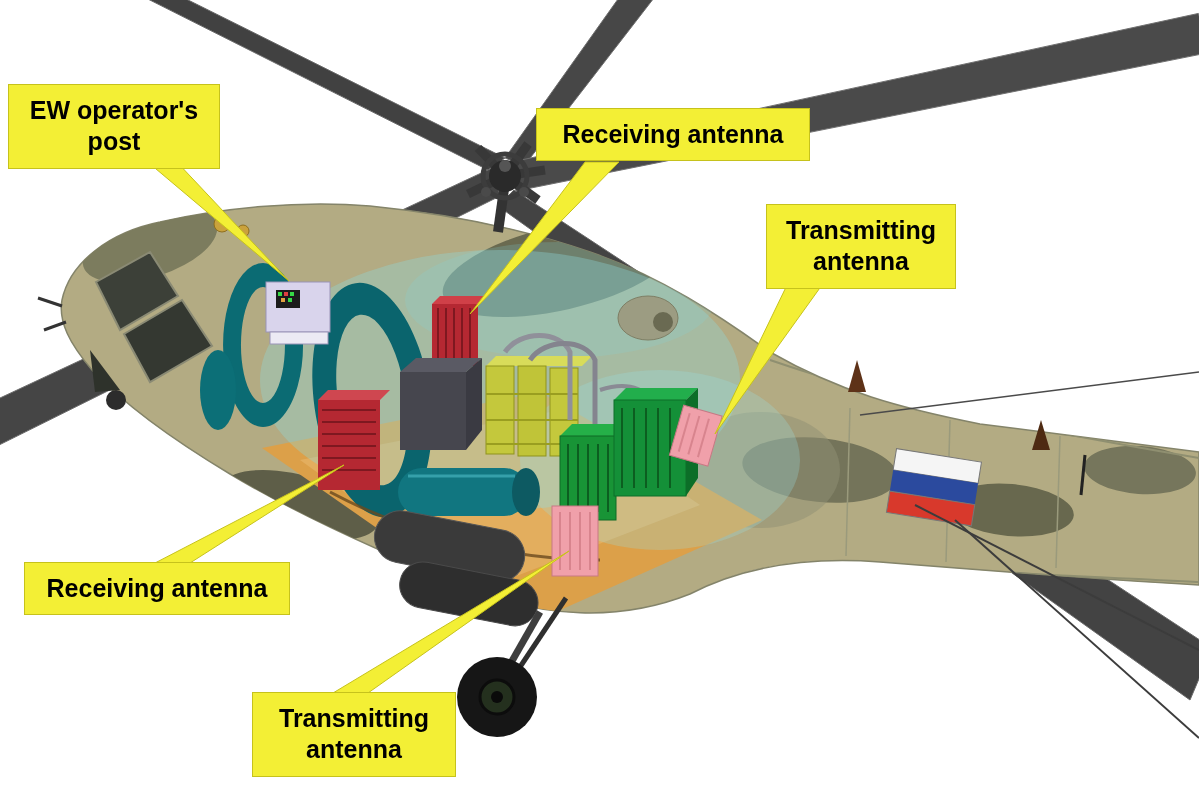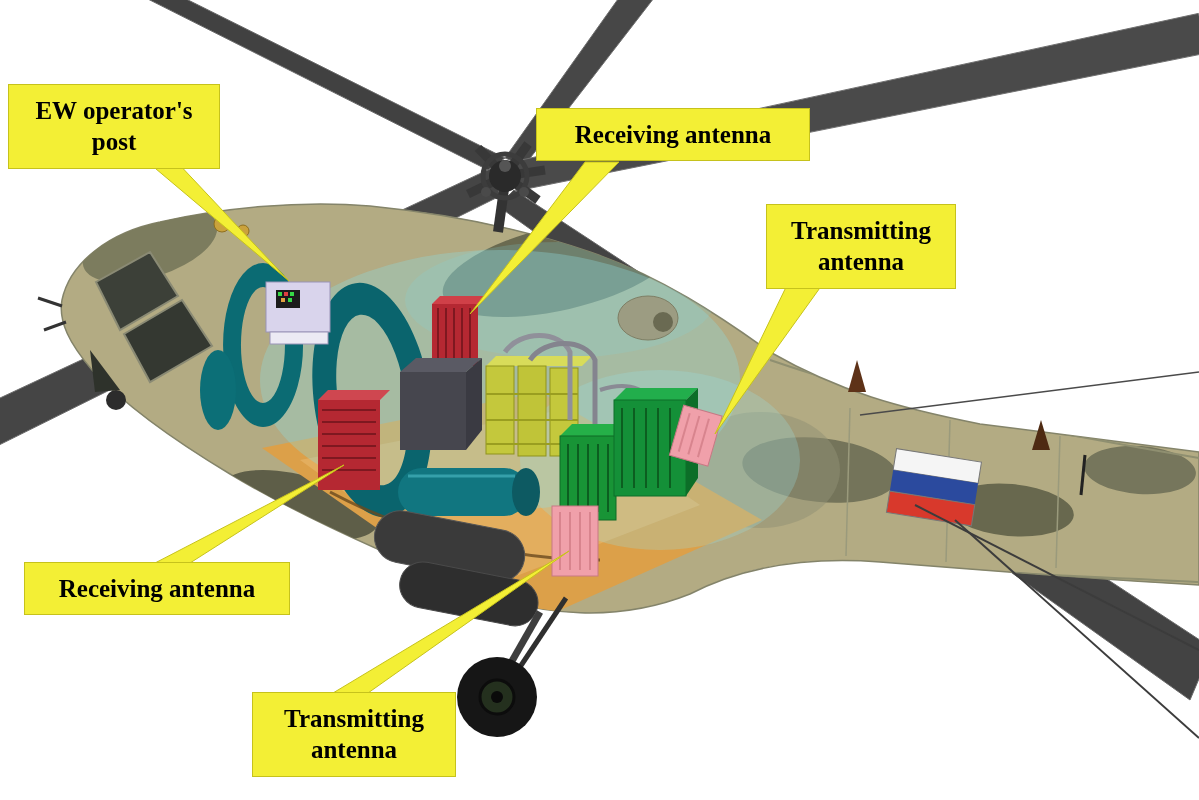--- a/index.html
+++ b/index.html
@@ -1,21 +1,21 @@
 <!DOCTYPE html>
 <html><head>
 <meta charset="utf-8">
 <style>
   html,body{margin:0;padding:0;background:#ffffff;}
   #canvas{
     position:relative;
     width:1199px;height:800px;
     overflow:hidden;
     background:#ffffff;
-    font-family:Liberation Serif, serif;
+    font-family:Liberation Sans, sans-serif;
     border-radius:17px;
   }
   #scene{position:absolute;left:0;top:0;width:1199px;height:800px;}
   .callout{
     position:absolute;
     background:#f3ef35;
     border:1px solid #c6c21c;
     color:#000;
     font-weight:bold;
     font-size:25px;

